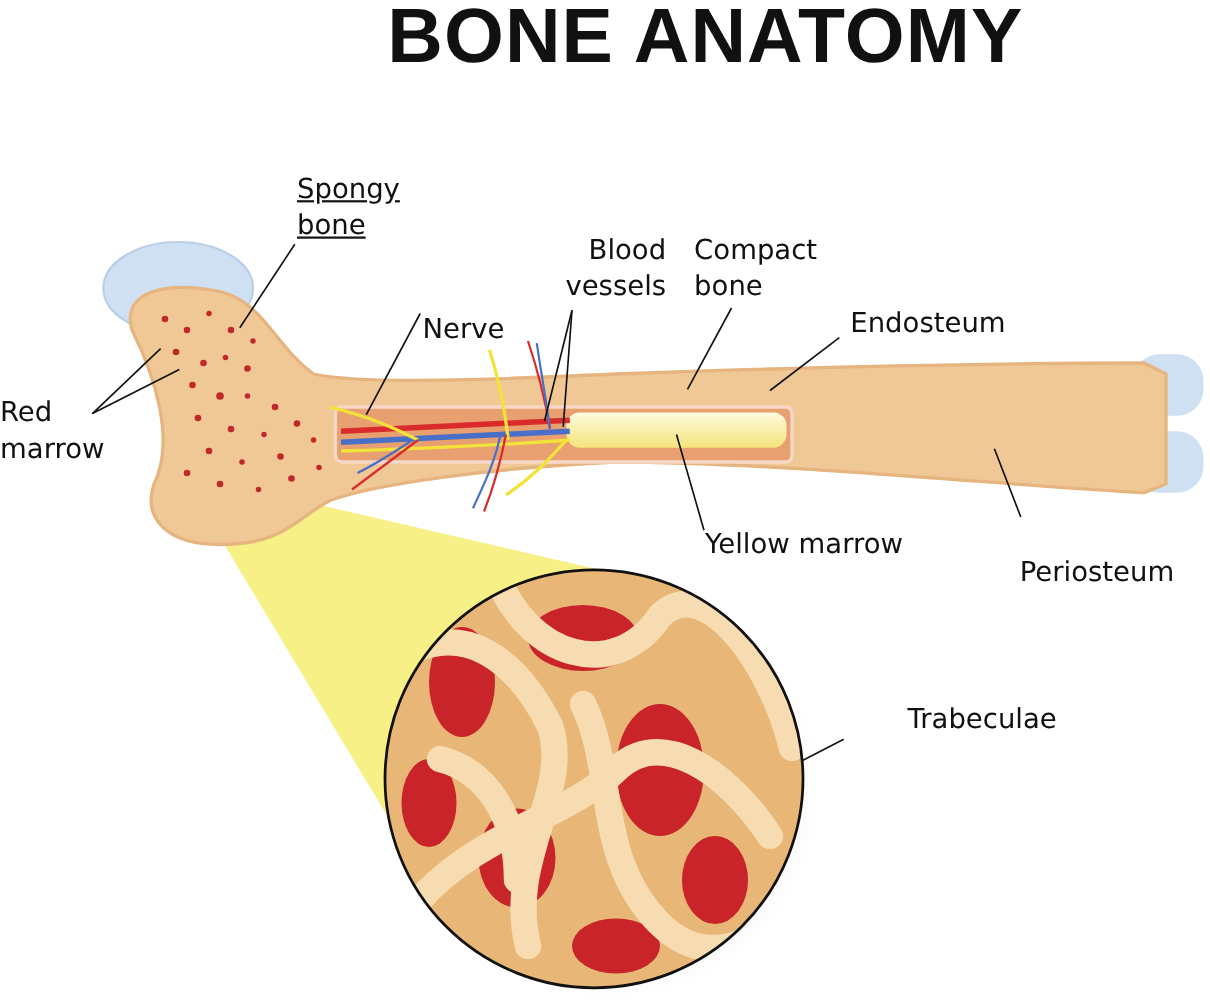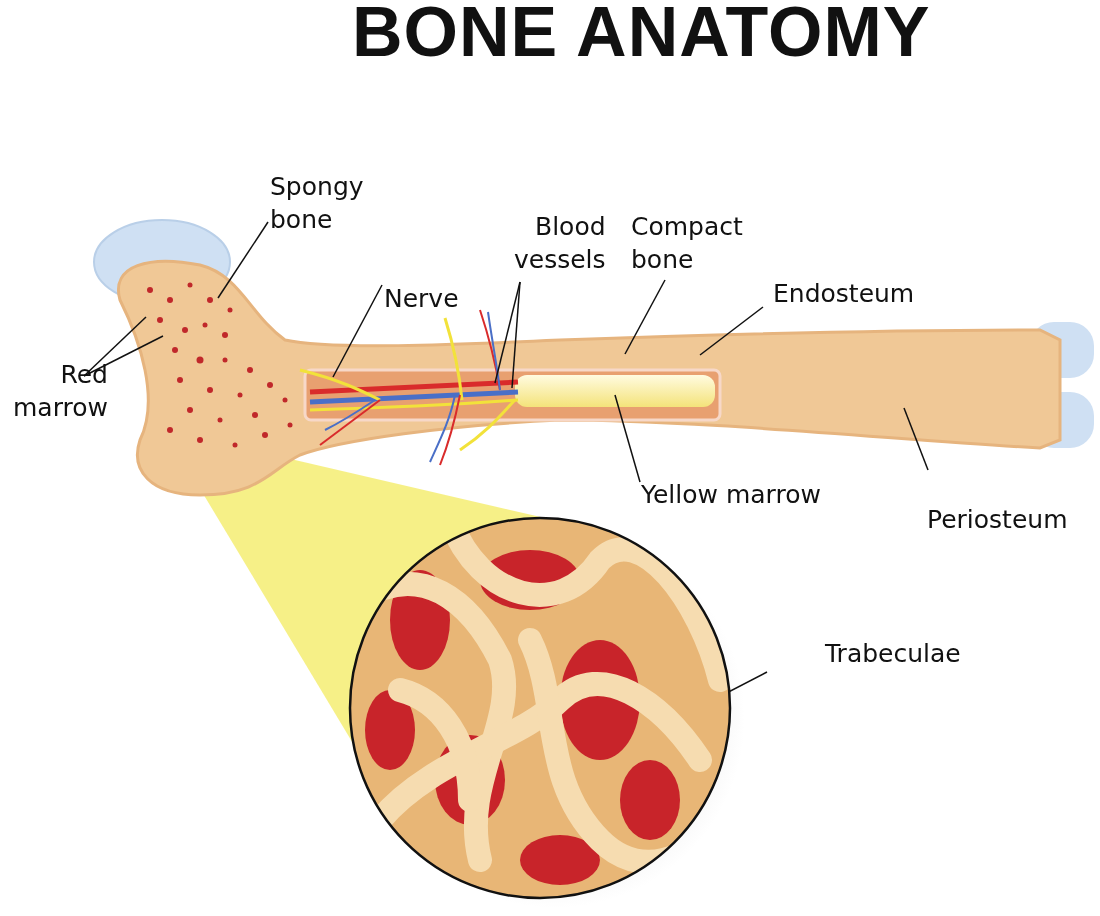--- a/index.html
+++ b/index.html
@@ -119,25 +119,25 @@
       <path d="M380,820 C430,760 520,740 560,700 C600,660 660,700 700,760"></path>
       <path d="M530,640 C560,700 540,780 600,840 C640,880 690,860 720,820"></path>
       <path d="M400,690 C440,700 470,740 470,800"></path>
     </g>
   </g>
   <circle cx="540" cy="708" r="190" fill="none" stroke="#111" stroke-width="2.5"></circle>
 </svg>
 
 <div class="title">BONE ANATOMY</div>
 
-<div class="label" style="left:270px; top:170px;">
+<div class="label" style="left:270px; top:155px;text-decoration:underline;">
   <div>Spongy</div>
   <div>bone</div>
 </div>
-<div class="label" style="left:13px; top:358px;text-align:right;">
+<div class="label" style="left:0px; top:358px;">
   <div>Red</div>
   <div>marrow</div>
 </div>
 <div class="label" style="left:384px; top:250px;margin-top:32px;">Nerve</div>
 <div class="label" style="left:514px; top:210px;text-align:right;">
   <div>Blood</div>
   <div>vessels</div>
 </div>
 <div class="label" style="left:631px; top:210px;">
   <div>Compact</div>

